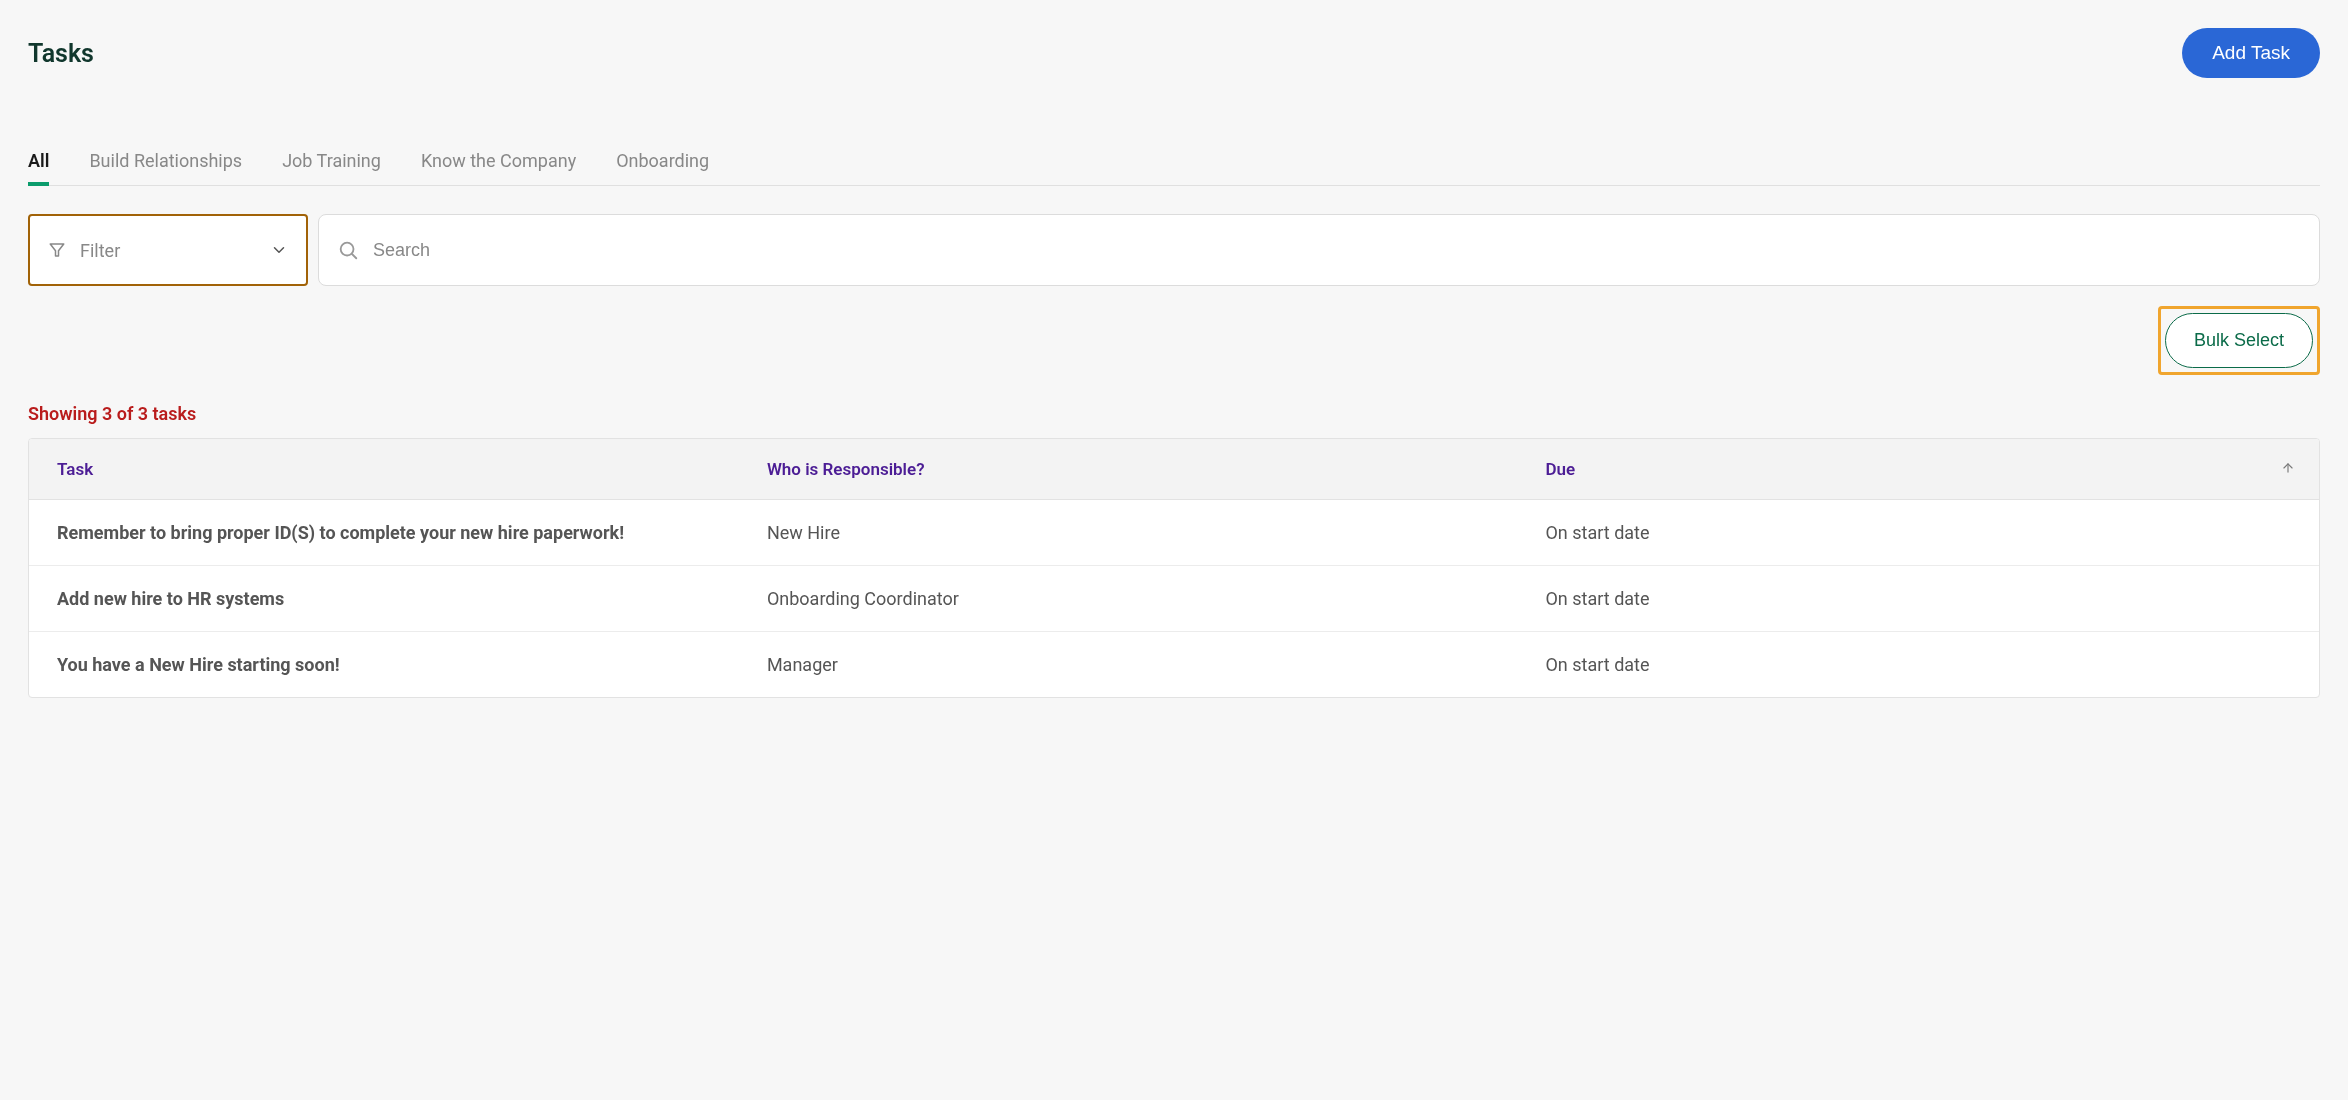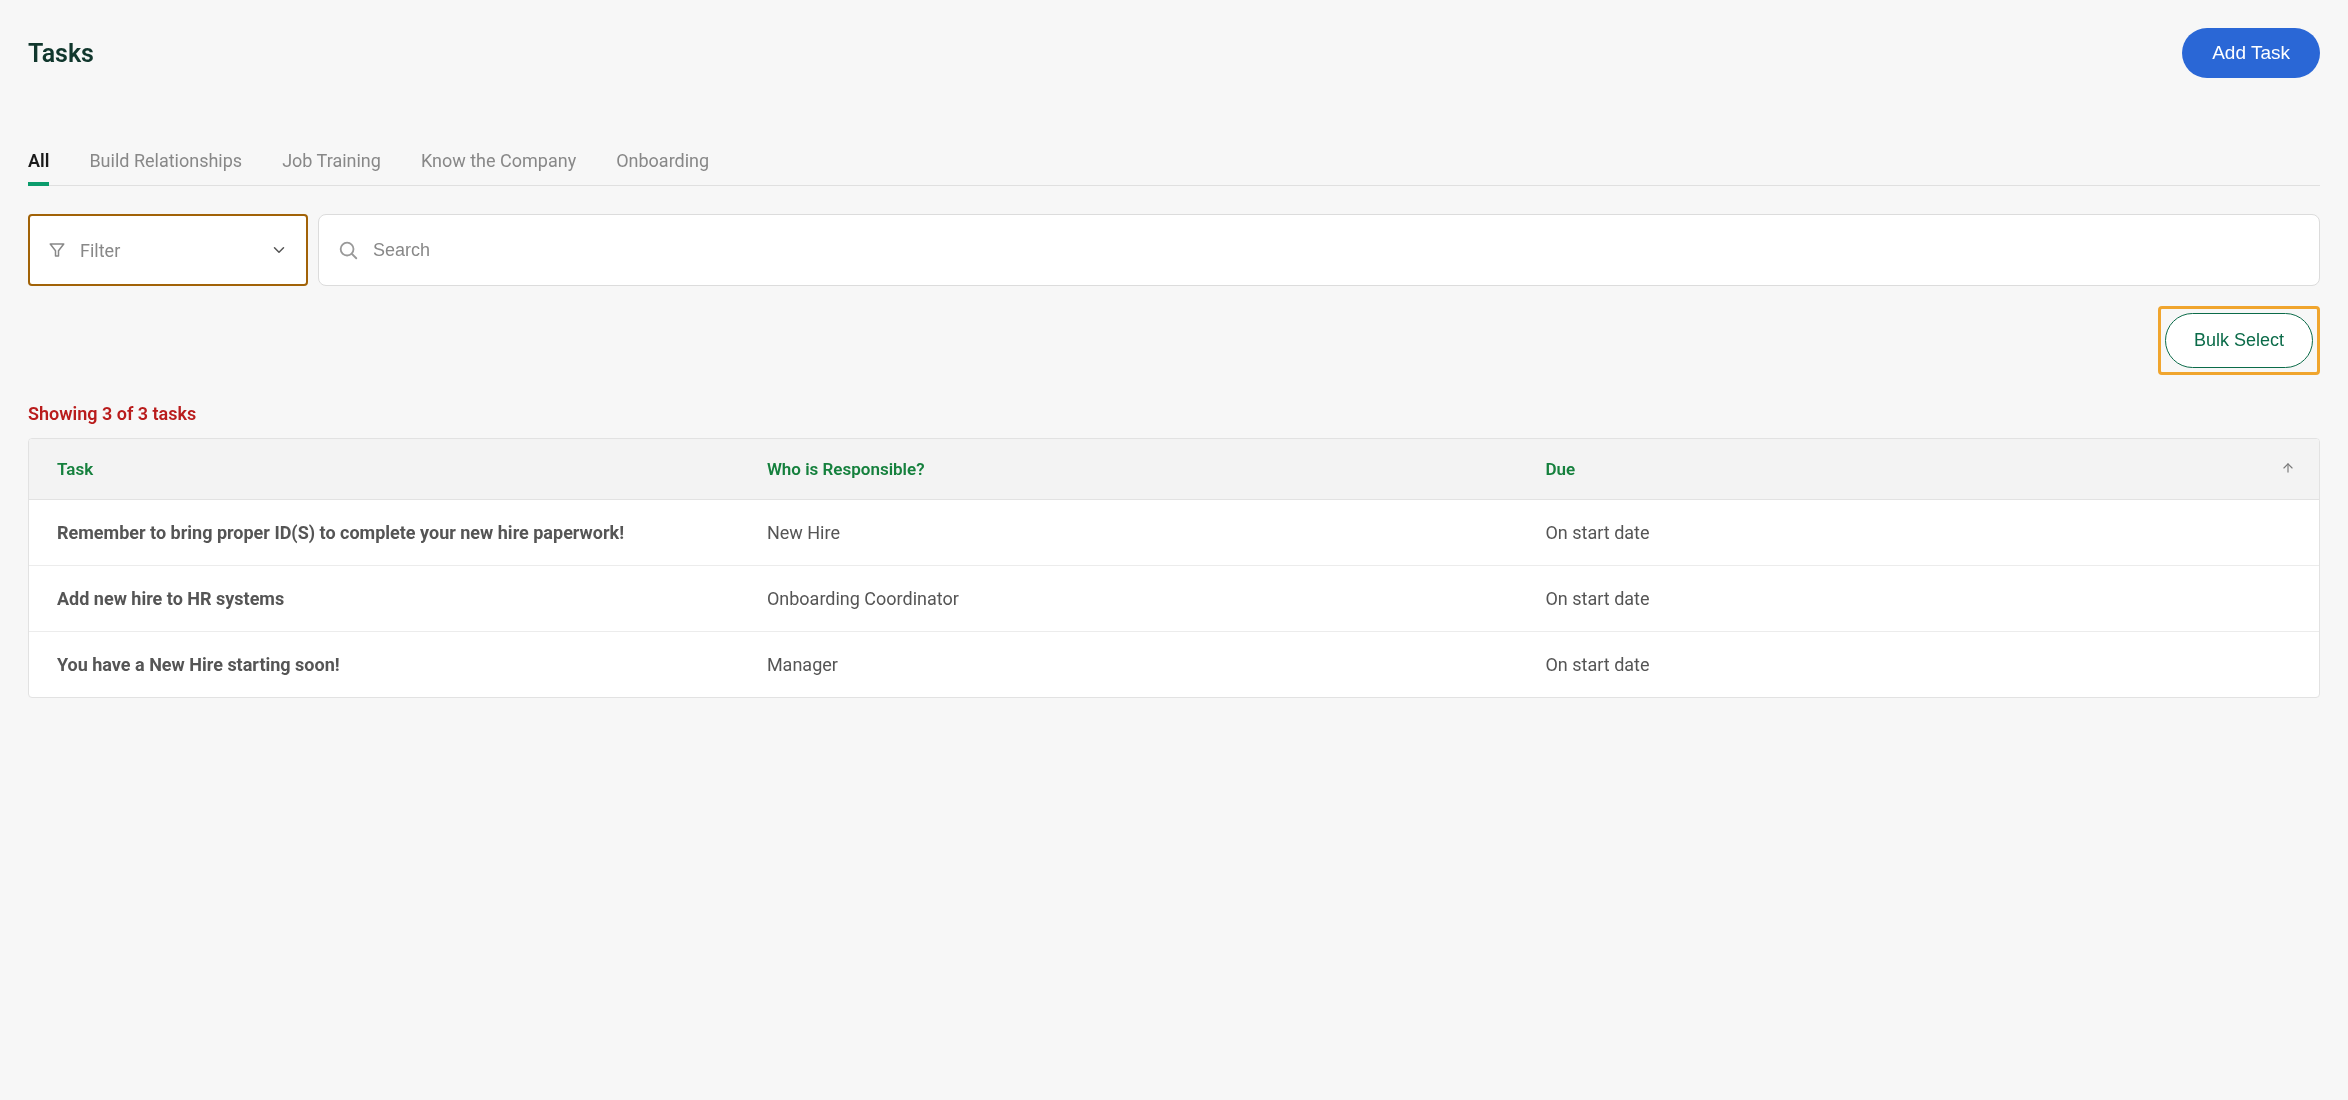--- a/index.html
+++ b/index.html
@@ -139,21 +139,21 @@
       background: #fff;
       border-collapse: separate;
       border-spacing: 0;
       overflow: hidden;
     }
     .task-table thead th {
       background: #f3f3f3;
       text-align: left;
       font-size: 17px;
       font-weight: 600;
-      color: #15803d;
+      color: #4c1d95;
       padding: 20px 28px;
       border-bottom: 1px solid #e2e2e2;
     }
     .task-table thead th.due-col {
       position: relative;
     }
     .sort-arrow {
       position: absolute;
       right: 24px;
       top: 50%;

